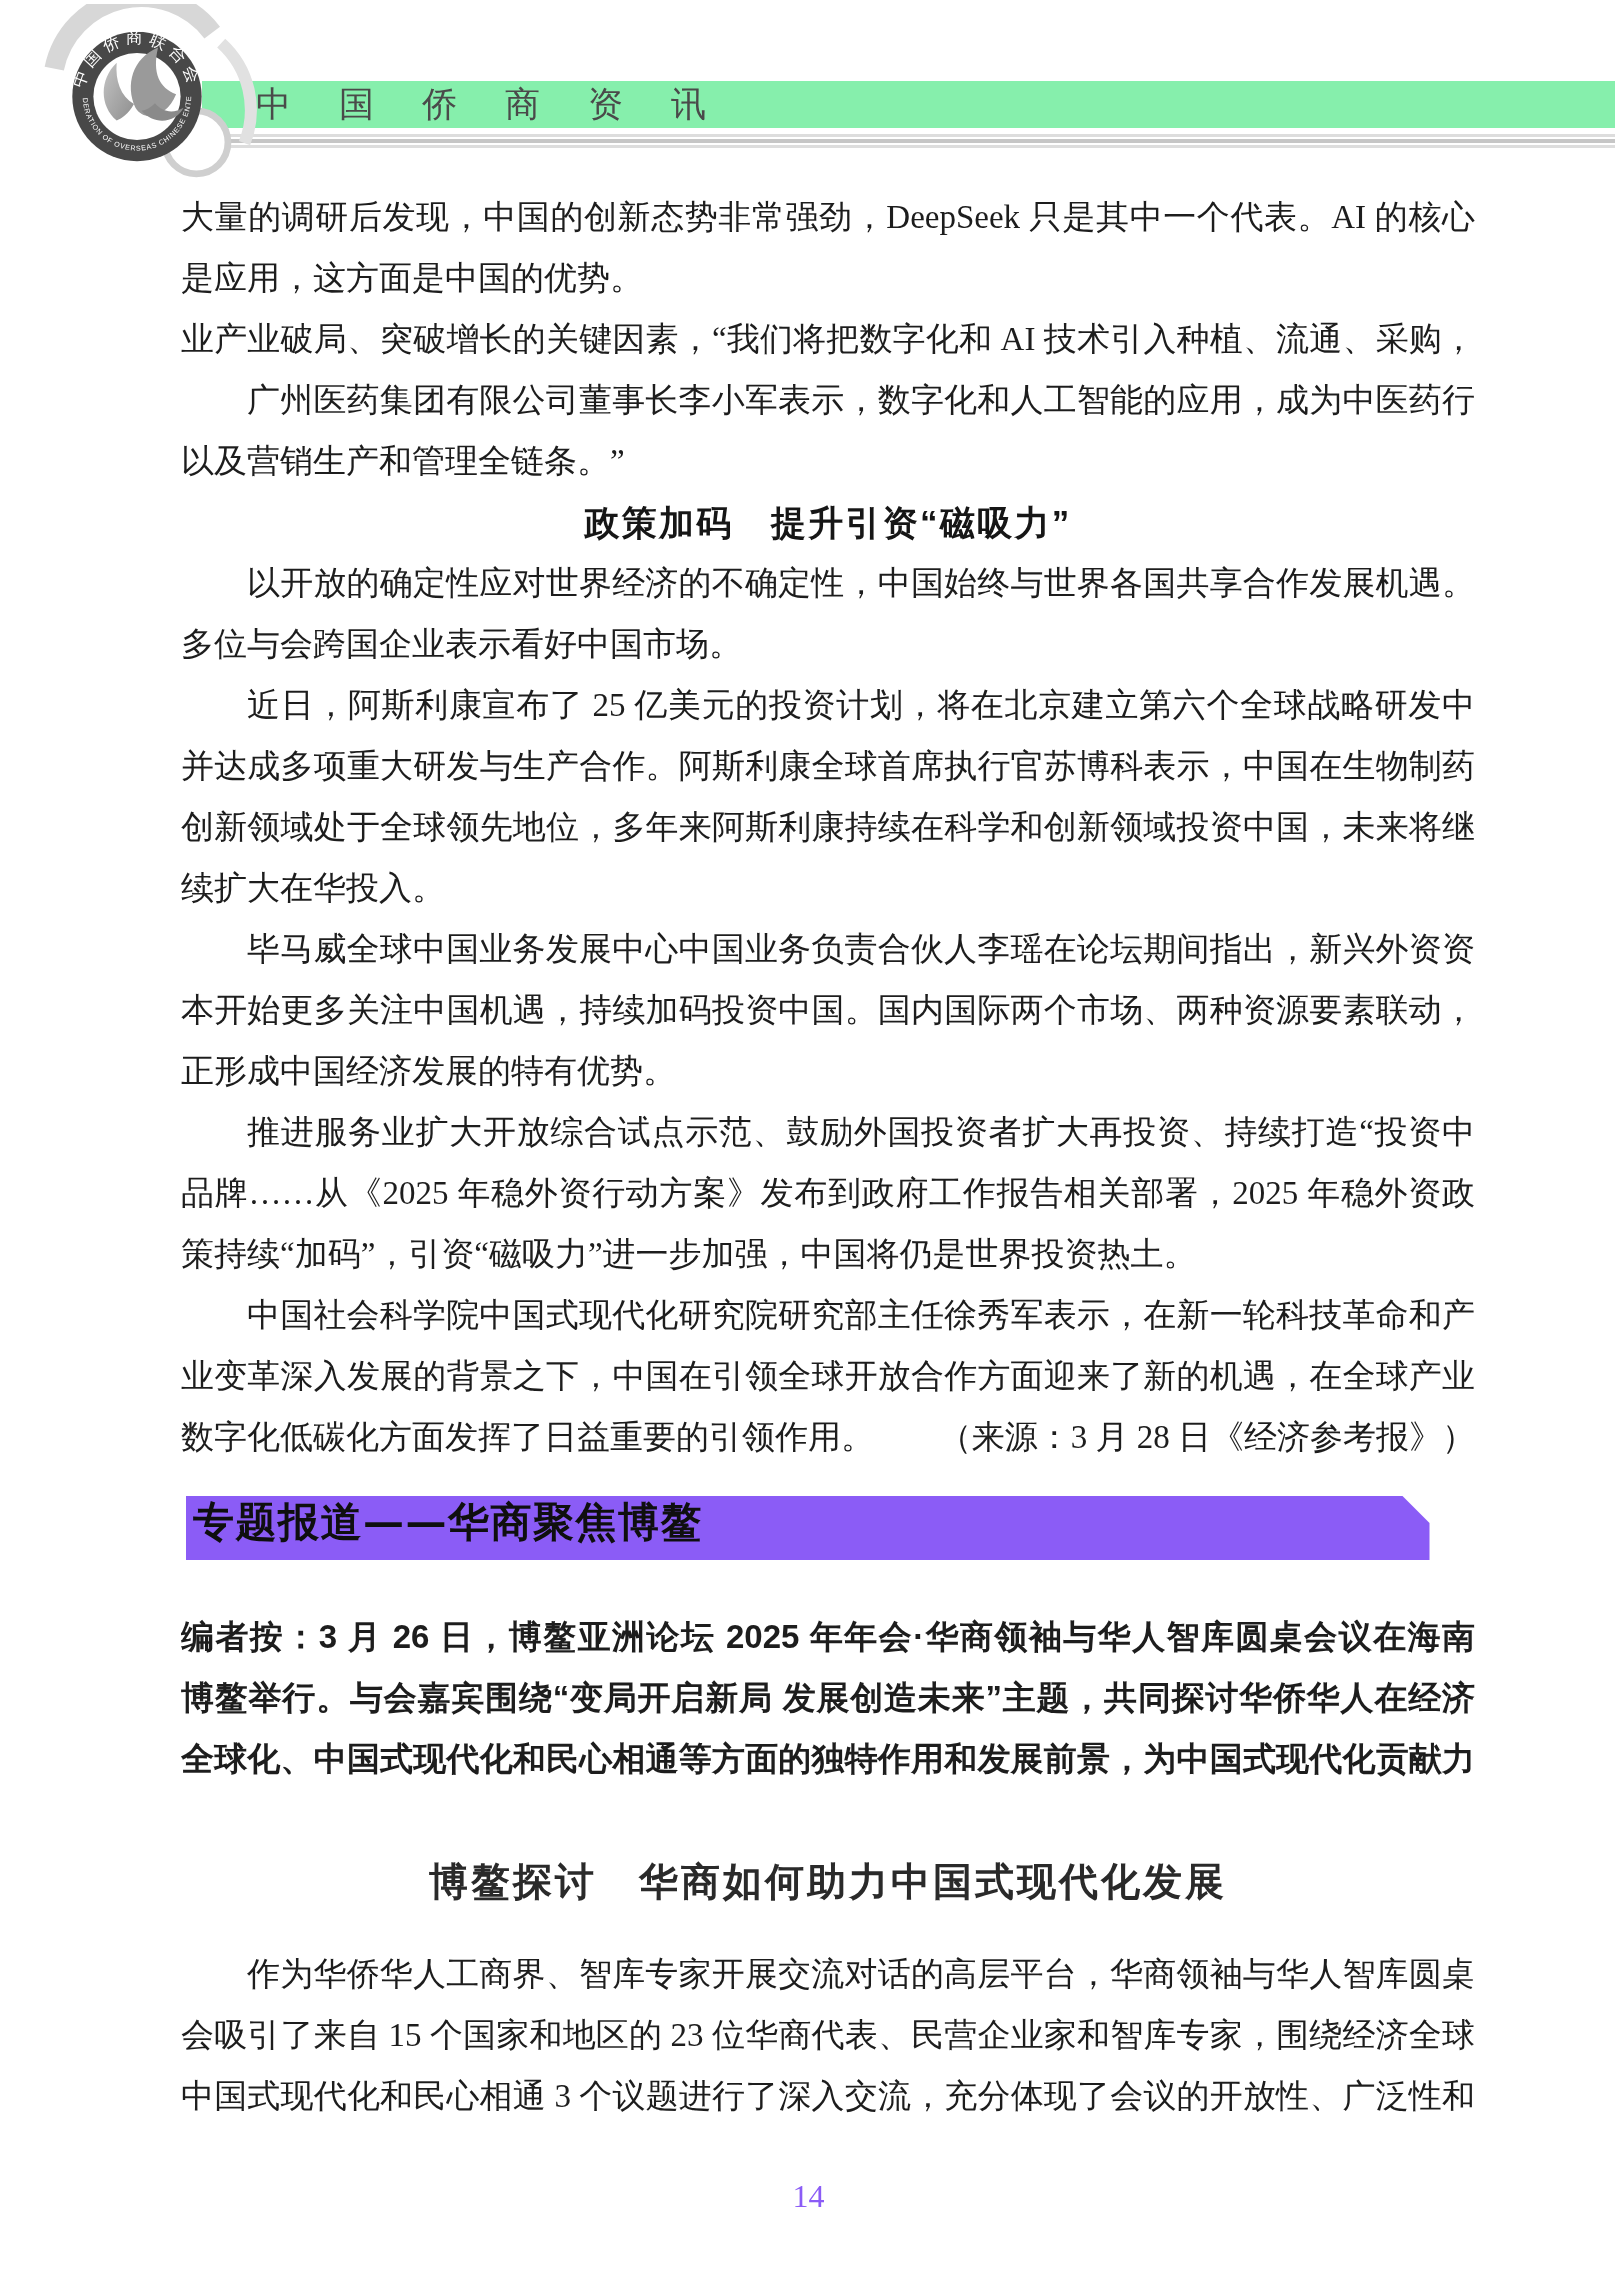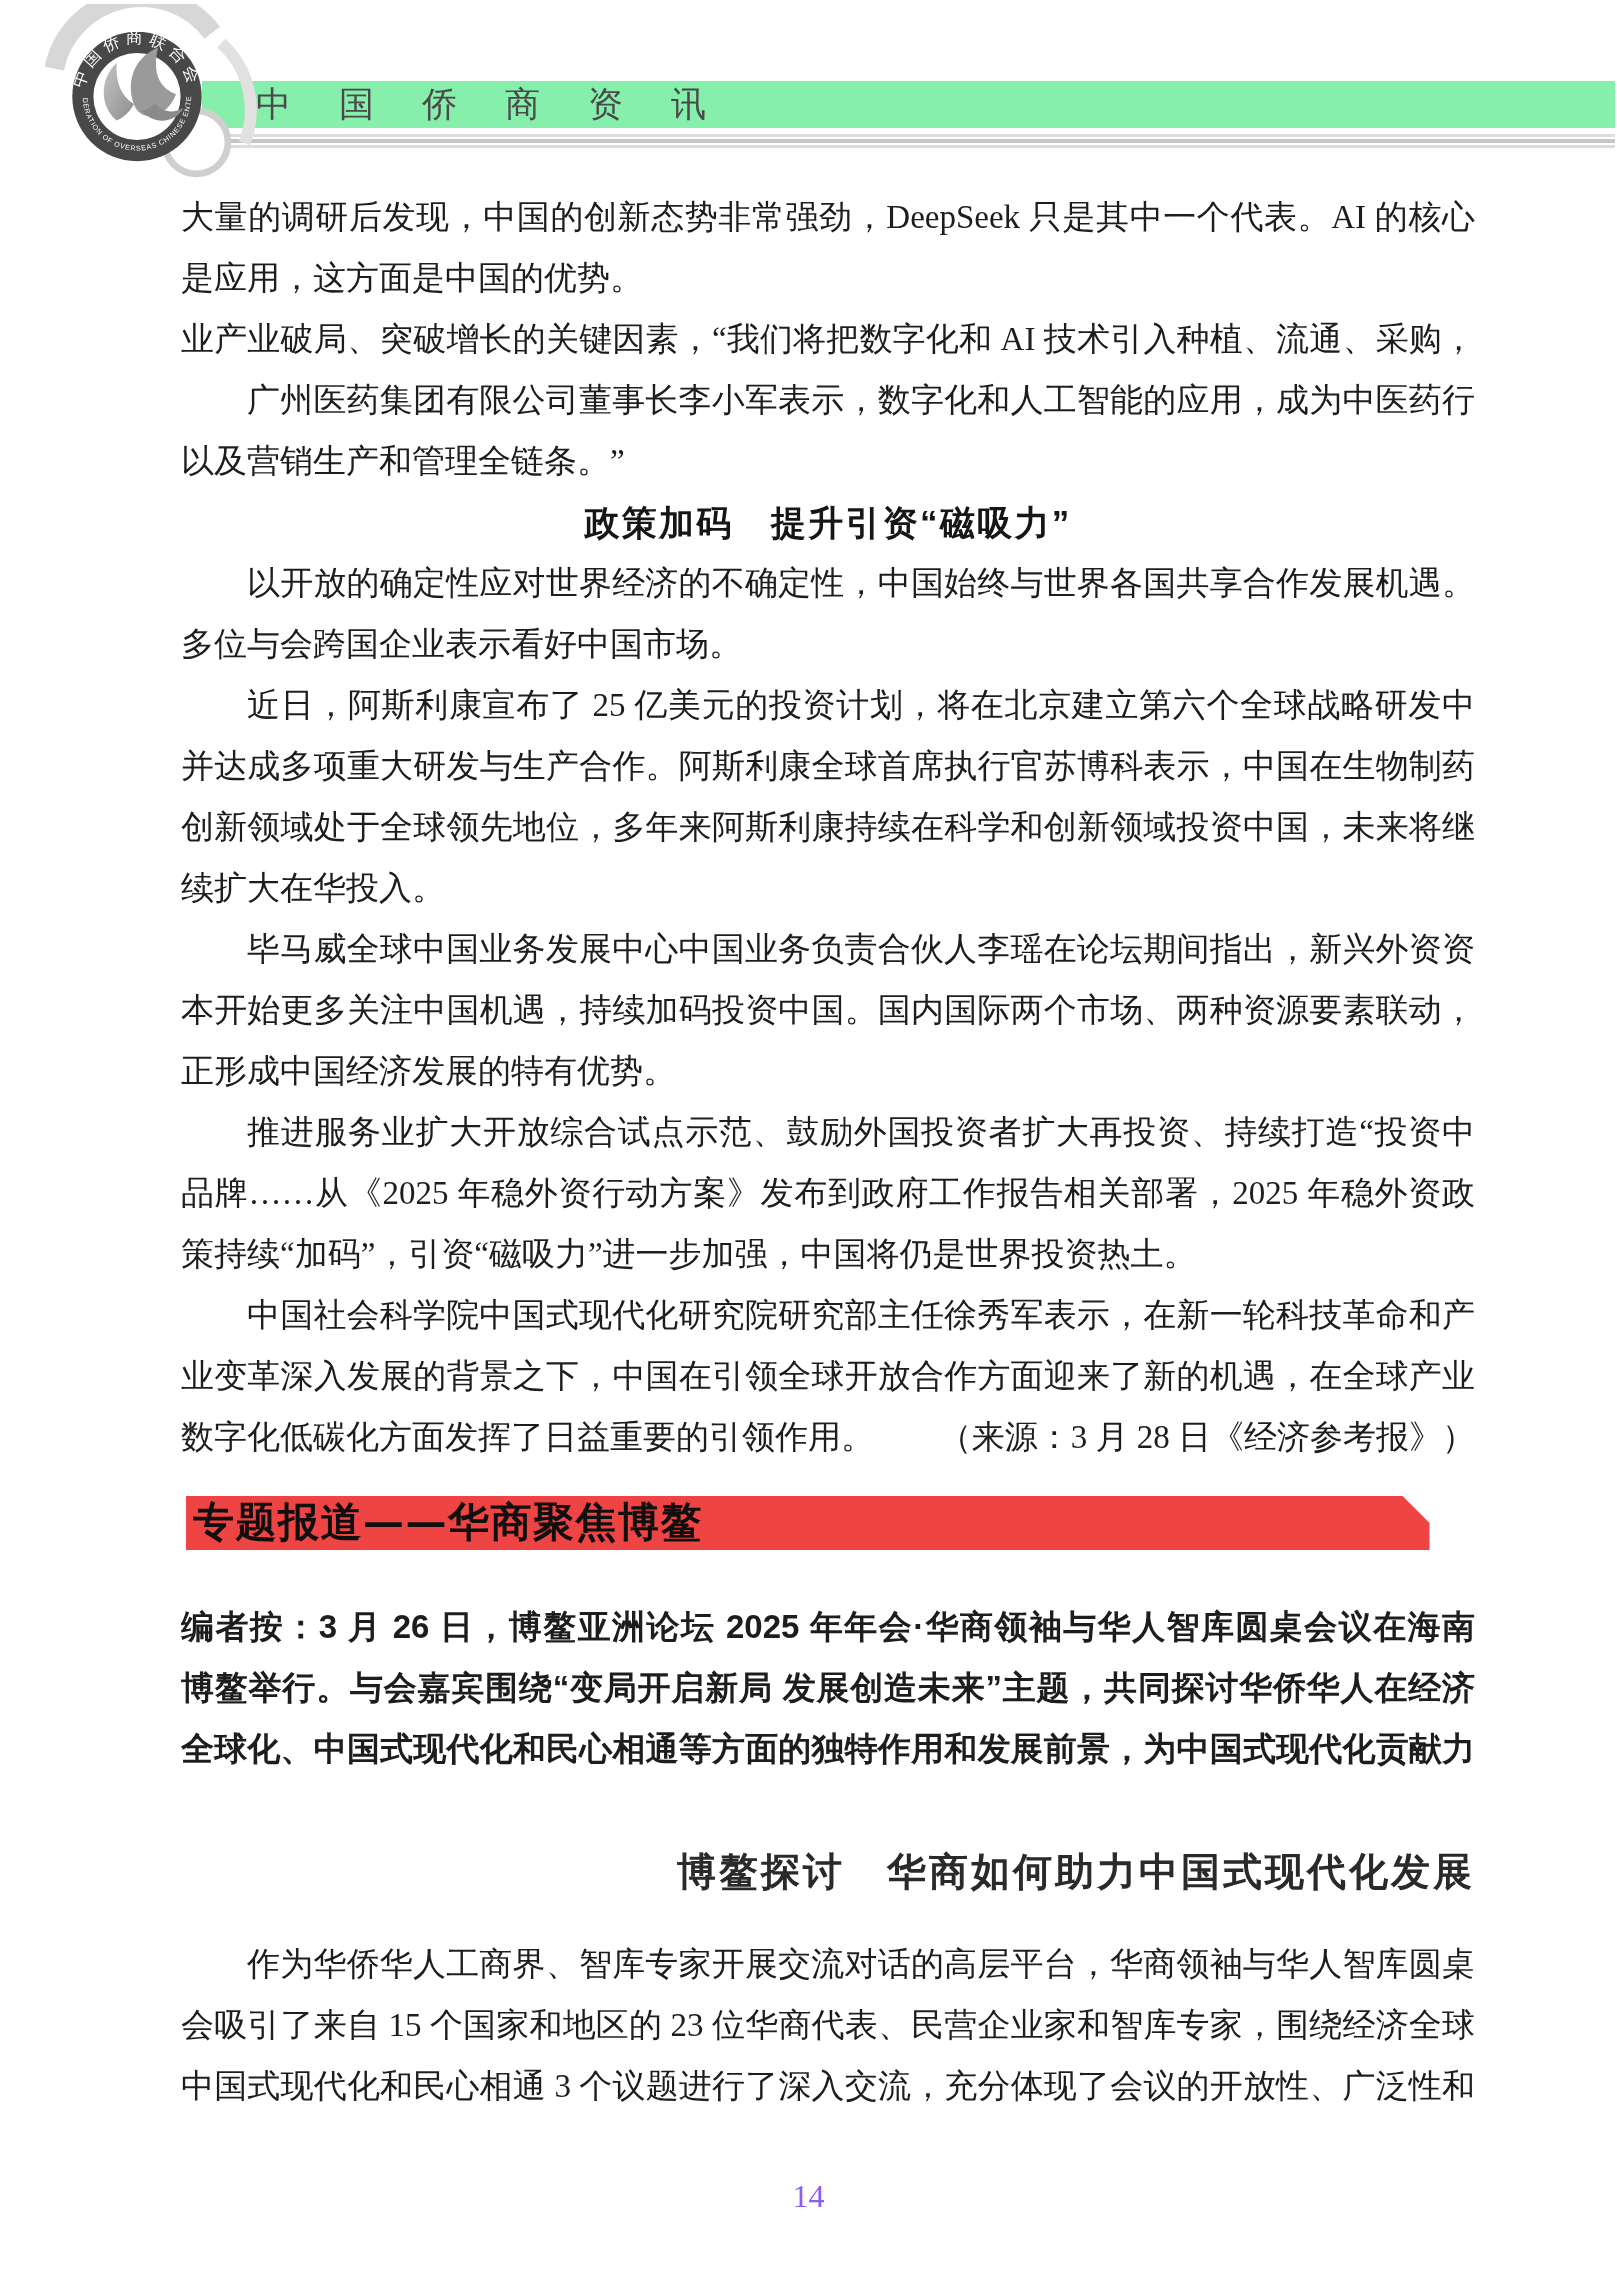--- a/index.html
+++ b/index.html
@@ -26,27 +26,27 @@
   .ln { height:61px; line-height:61px; font-size:33px; overflow:hidden; }
   .fill { text-align:justify; text-align-last:justify; }
   .indent { text-indent:66px; }
   .note { font-family:"Liberation Sans","DejaVu Sans",sans-serif; font-weight:700; }
   .h-sub {
     font-family:"Liberation Sans","DejaVu Sans",sans-serif; font-weight:700;
     font-size:35px; text-align:center; letter-spacing:2.3px; color:#161616;
   }
   .h-main {
     font-family:"Liberation Sans","DejaVu Sans",sans-serif; font-weight:700;
-    font-size:39px; text-align:right; letter-spacing:3px; color:#2a2a2a;
+    font-size:39px; text-align:center; letter-spacing:3px; color:#2a2a2a;
     margin:62px 0 32px;
   }
   .split { display:flex; justify-content:space-between; }
   
   .banner {
-    width:1244px; height:54px; background:#ef4444; margin:28px 0 46px 4.5px;
+    width:1244px; height:64px; background:#8b5cf6; margin:28px 0 46px 4.5px;
     clip-path:polygon(0 0, 1217px 0, 1244px 27px, 1244px 100%, 0 100%);
   }
   .banner-title {
     display:block; font-family:"DejaVu Serif","Liberation Serif",serif;
     font-weight:900; font-size:41px; line-height:53px; padding-left:7.5px;
     letter-spacing:1.5px; color:#0f0f0f;
   }
   
   .pageno {
     position:absolute; top:2178px; left:0; width:100%;

